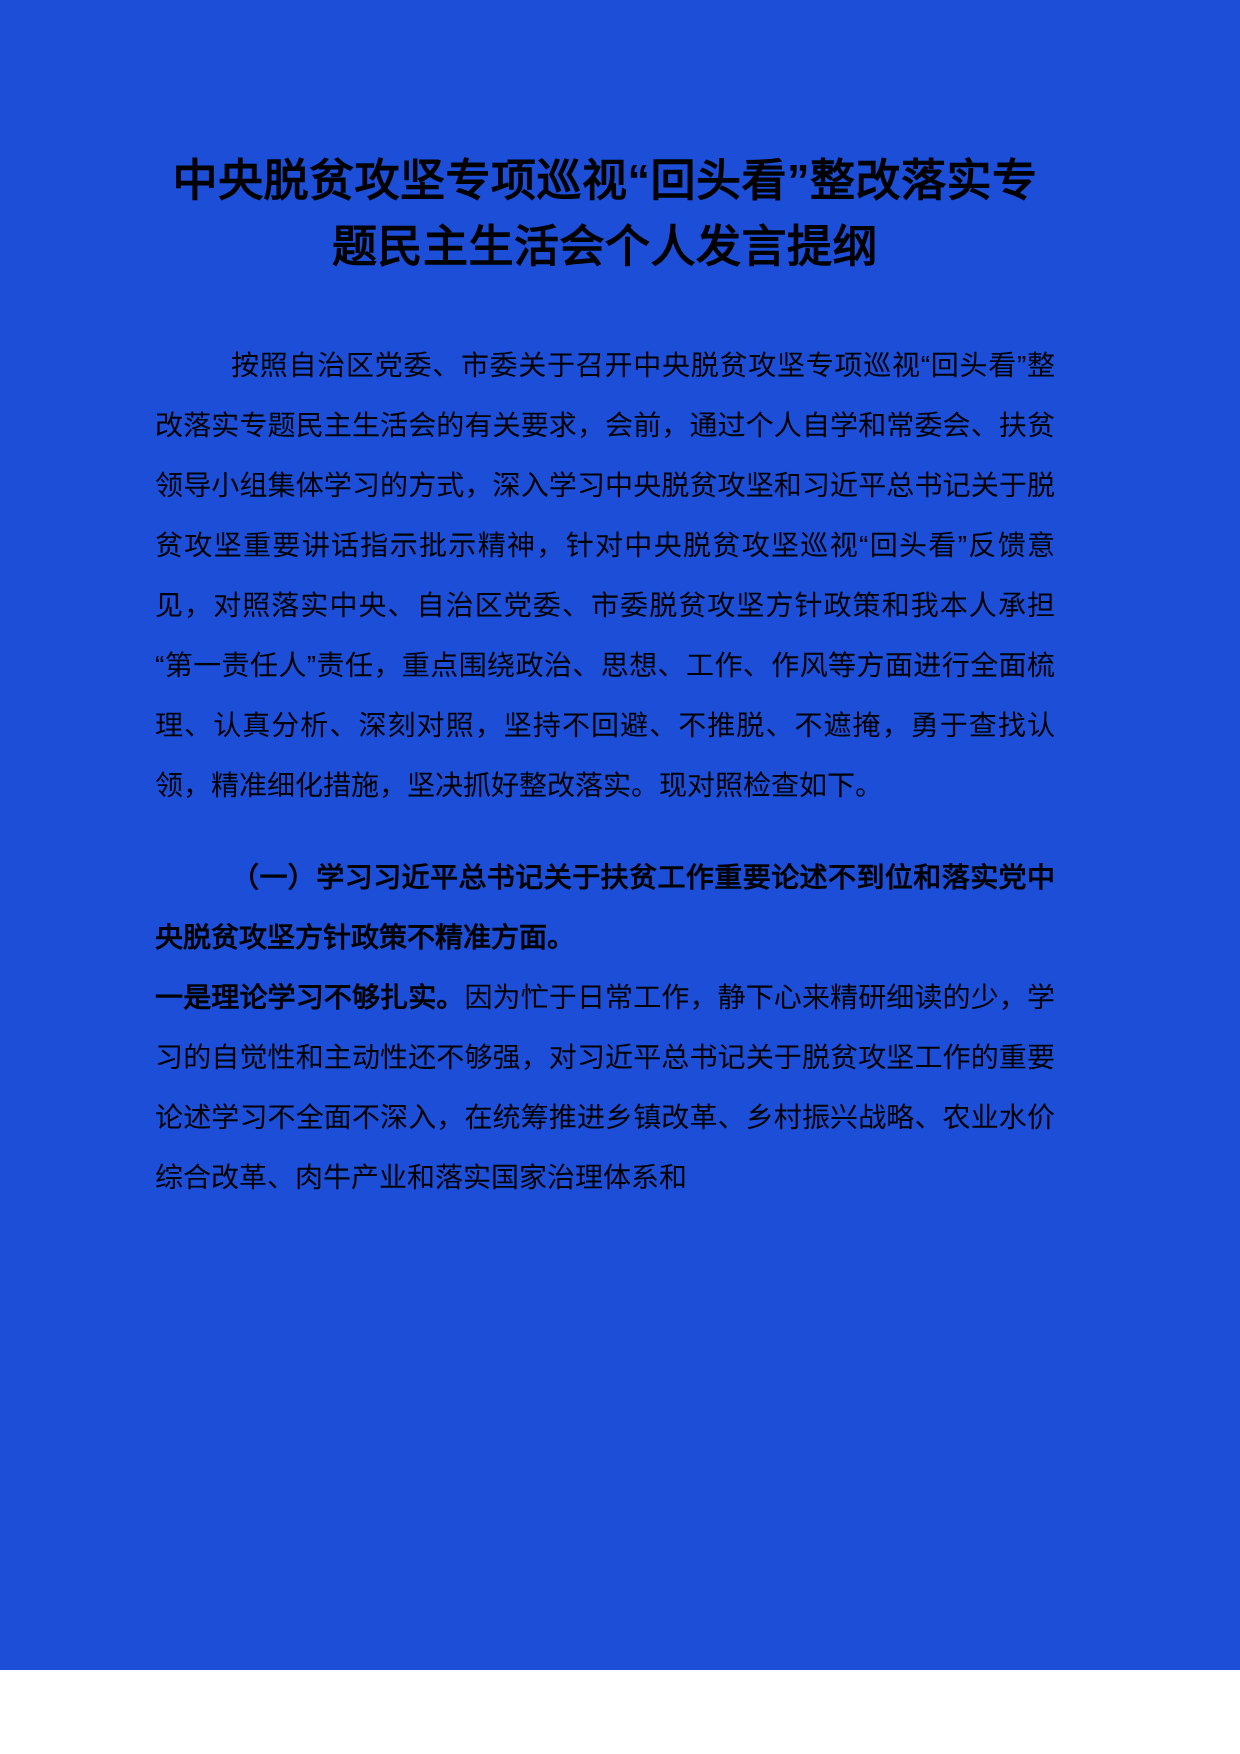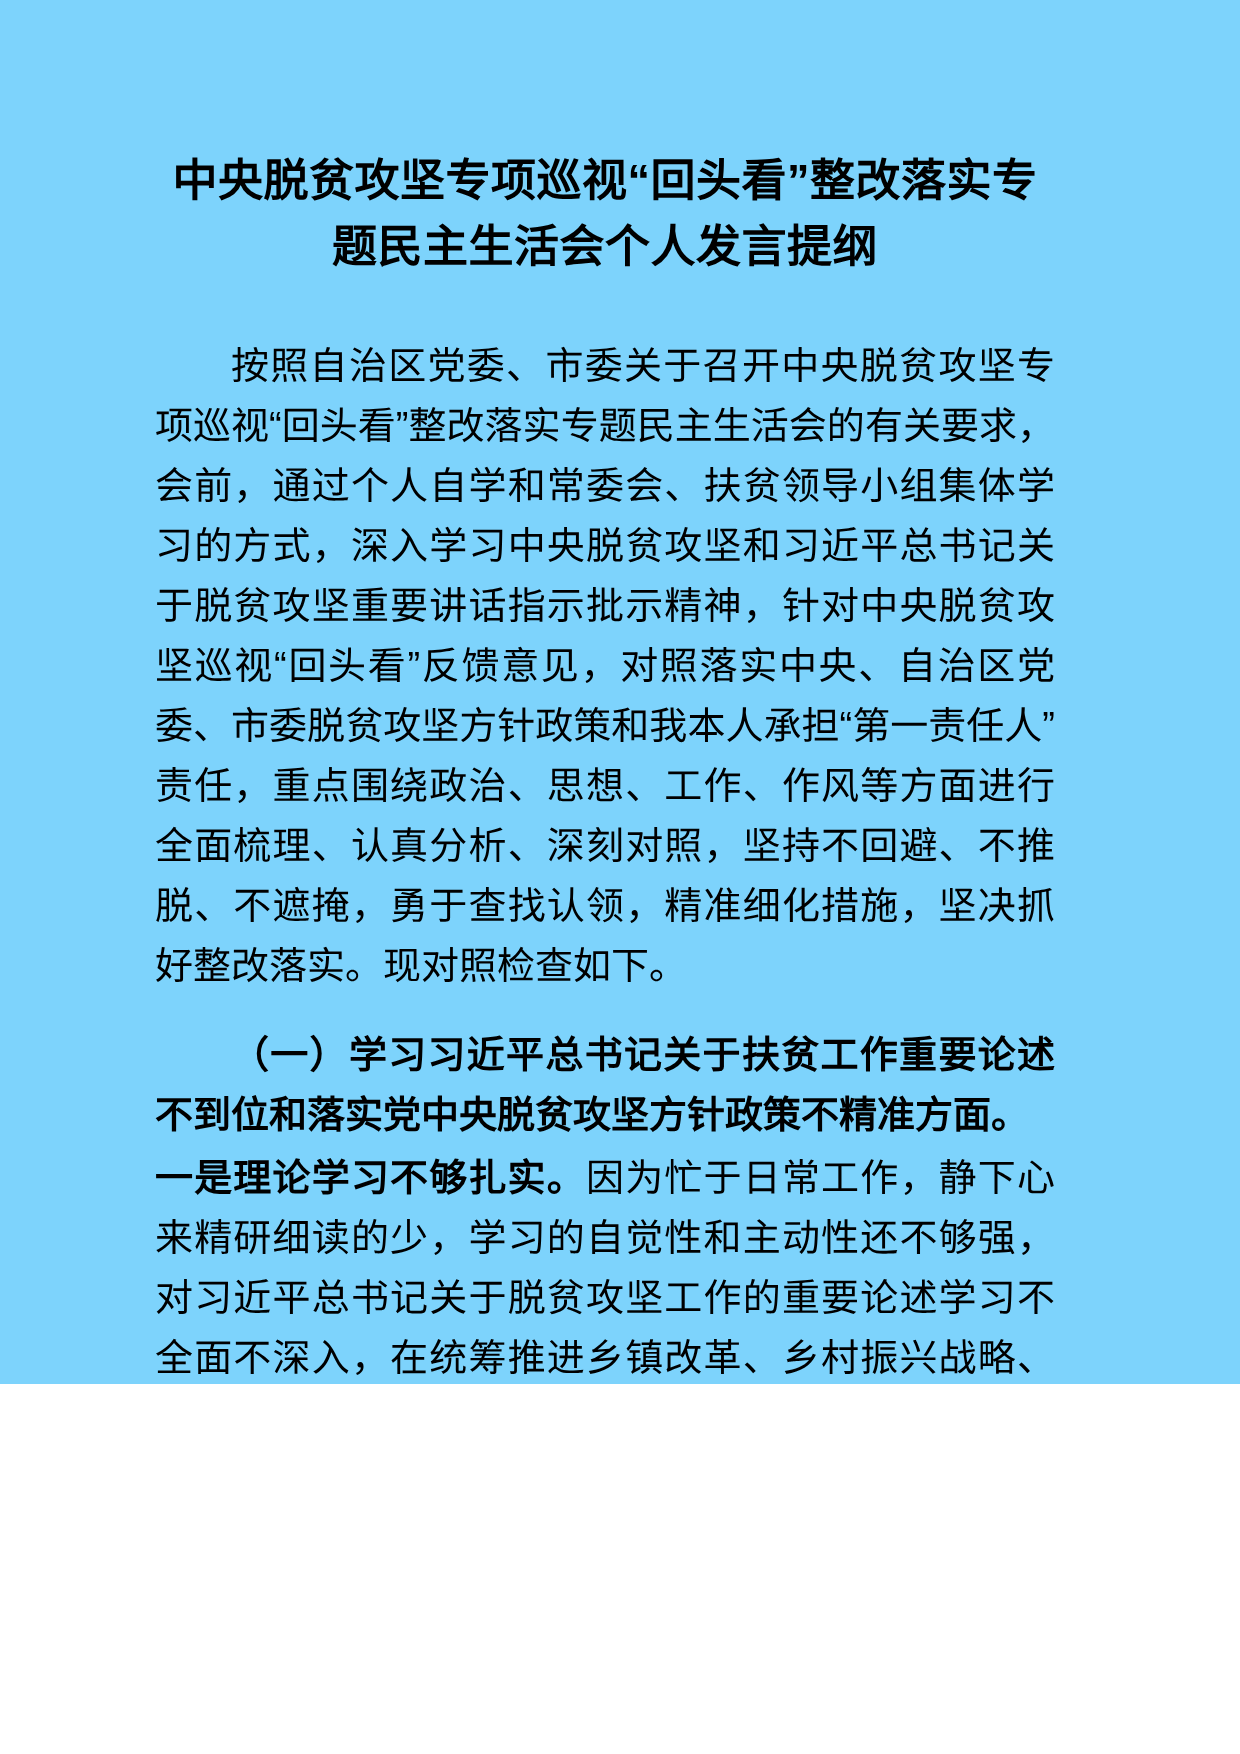--- a/index.html
+++ b/index.html
@@ -5,22 +5,22 @@
 <style>
   html, body {
     margin: 0;
     padding: 0;
     background: #ffffff;
   }
 
   .page {
     position: relative;
     width: 1240px;
-    height: 1384px;
-    background: #7dd3fc;
+    height: 1670px;
+    background: #1d4ed8;
     margin: 0 auto;
     overflow: hidden;
     box-sizing: border-box;
   }
 
   .content {
     position: absolute;
     left: 155px;
     top: 0;
     width: 900px;
@@ -37,21 +37,21 @@
     letter-spacing: 0.5px;
     color: #000000;
     text-align: center;
     text-indent: 0;
   }
 
   
   .body-block {
     margin: 0;
     font-family: "Liberation Sans", "DejaVu Sans", sans-serif;
-    font-size: 38px;
+    font-size: 28px;
     line-height: 60px;
     color: #000000;
     text-align: justify;
     text-justify: inter-ideograph;
     letter-spacing: 0px;
   }
 
   .para-intro {
     padding-top: 56px;
     text-indent: 76px;
@@ -62,21 +62,21 @@
     text-indent: 76px;
   }
 
   .para-sub {
     padding-top: 32px;
     text-indent: 76px;
   }
 
   
   .kai-bold {
-    font-family: Liberation Mono, monospace;
+    font-family: Liberation Serif, serif;
     font-weight: 700;
     font-style: normal;
   }
 
   .strong-lead {
     font-weight: 700;
   }
 
   
   .para-detail {

